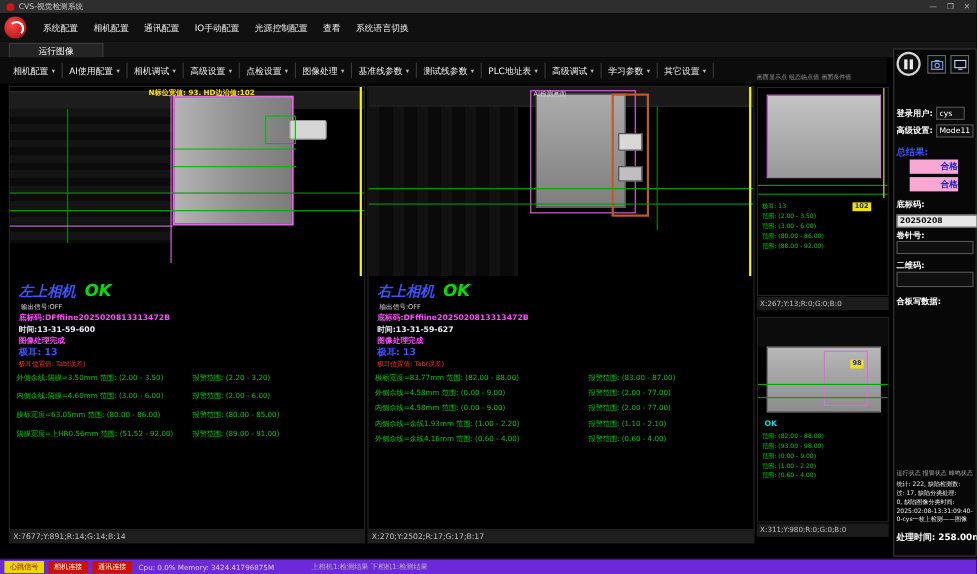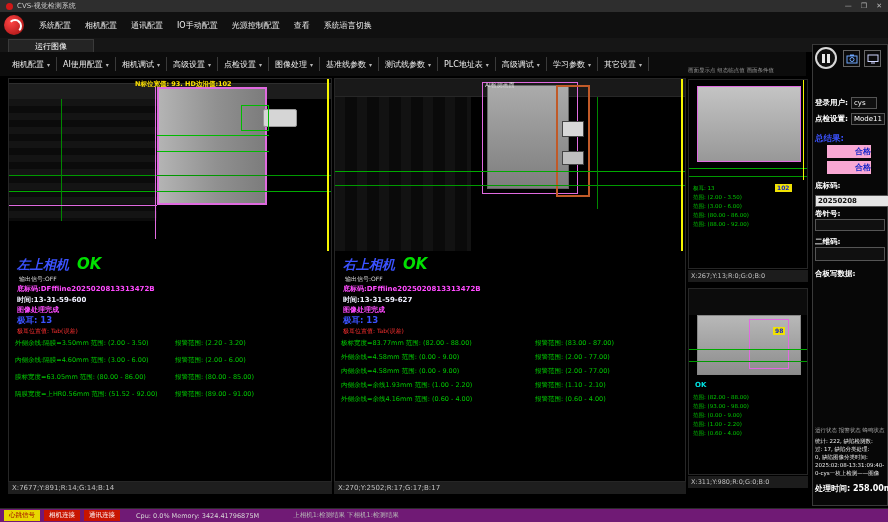--- a/index.html
+++ b/index.html
@@ -84,25 +84,25 @@
   .sp-label-blue{font-size:8.5px;font-weight:bold;color:#3b52ff;white-space:nowrap}
   .sp-input{background:#101010;border:1px solid #555;color:#fff;font-size:7px;line-height:10px;padding-left:2px;height:12px;overflow:hidden;white-space:nowrap}
   .sp-input.light{background:#e6e6e6;color:#111;font-weight:bold}
   .sp-chip{position:absolute;left:14px;width:44px;height:13px;background:#f9a8d4;color:#1626c8;font-weight:bold;font-size:8px;text-align:right;line-height:13px}
   .sp-stats-header{position:absolute;left:2px;top:382px;font-size:5.5px;color:#aaa;white-space:nowrap;overflow:hidden;width:72px}
   .sp-stats{position:absolute;left:2px;top:392px;width:72px}
   .stat-line{font-size:5.5px;color:#ededed;line-height:8px;white-space:nowrap;overflow:hidden}
   .sp-ptime{position:absolute;left:2px;top:438px;font-size:8px;font-weight:bold;color:#fff;white-space:nowrap}
 
   
-  .statusbar{position:absolute;left:0;top:508px;width:888px;height:14px;background:#701a75;border-top:1px solid #2a2a2a;display:flex;align-items:center;gap:6px;padding:0 4px}
+  .statusbar{position:absolute;left:0;top:508px;width:888px;height:14px;background:#6d28d9;border-top:1px solid #2a2a2a;display:flex;align-items:center;gap:6px;padding:0 4px}
   .badges{display:flex;gap:4px}
   .badge{font-size:6.5px;padding:1px 5px;background:#c81400;color:#fff;white-space:nowrap}
   .badge:first-child{background:#e8d800;color:#a00000}
-  .cpu{font-size:6.5px;color:#d8d8d8;margin-left:10px;white-space:nowrap}
+  .cpu{font-size:6.5px;color:#d8d8d8;white-space:nowrap}
   .results{font-size:6.5px;color:#b8b8b8;margin-left:28px;white-space:nowrap}
 </style>
 </head>
 <body>
 
 <div id="app">
 
   <div class="titlebar">
     <span class="title-icon"></span>
     <span class="title-text">CVS-视觉检测系统</span>
@@ -300,21 +300,21 @@
         <rect x="1" y="2" width="10" height="6.5" fill="none" stroke="#cfd6ff" stroke-width="1"></rect>
         <rect x="4" y="9.5" width="4" height="1" fill="#cfd6ff"></rect>
       </svg>
     </div>
 
     <div class="sp-row" style="top:52px">
       <span class="sp-label">登录用户:</span>
       <span class="sp-input" style="width:26px">cys</span>
     </div>
     <div class="sp-row" style="top:68px">
-      <span class="sp-label">点检设置:</span>
+      <span class="sp-label">高级设置:</span>
       <span class="sp-input" style="width:34px">Mode11</span>
     </div>
     <div class="sp-row" style="top:88px">
       <span class="sp-label-blue">总结果:</span>
     </div>
     <div class="sp-chip" style="top:100px">合格</div>
     <div class="sp-chip" style="top:116px">合格</div>
 
     <div class="sp-row" style="top:136px">
       <span class="sp-label">底标码:</span>

